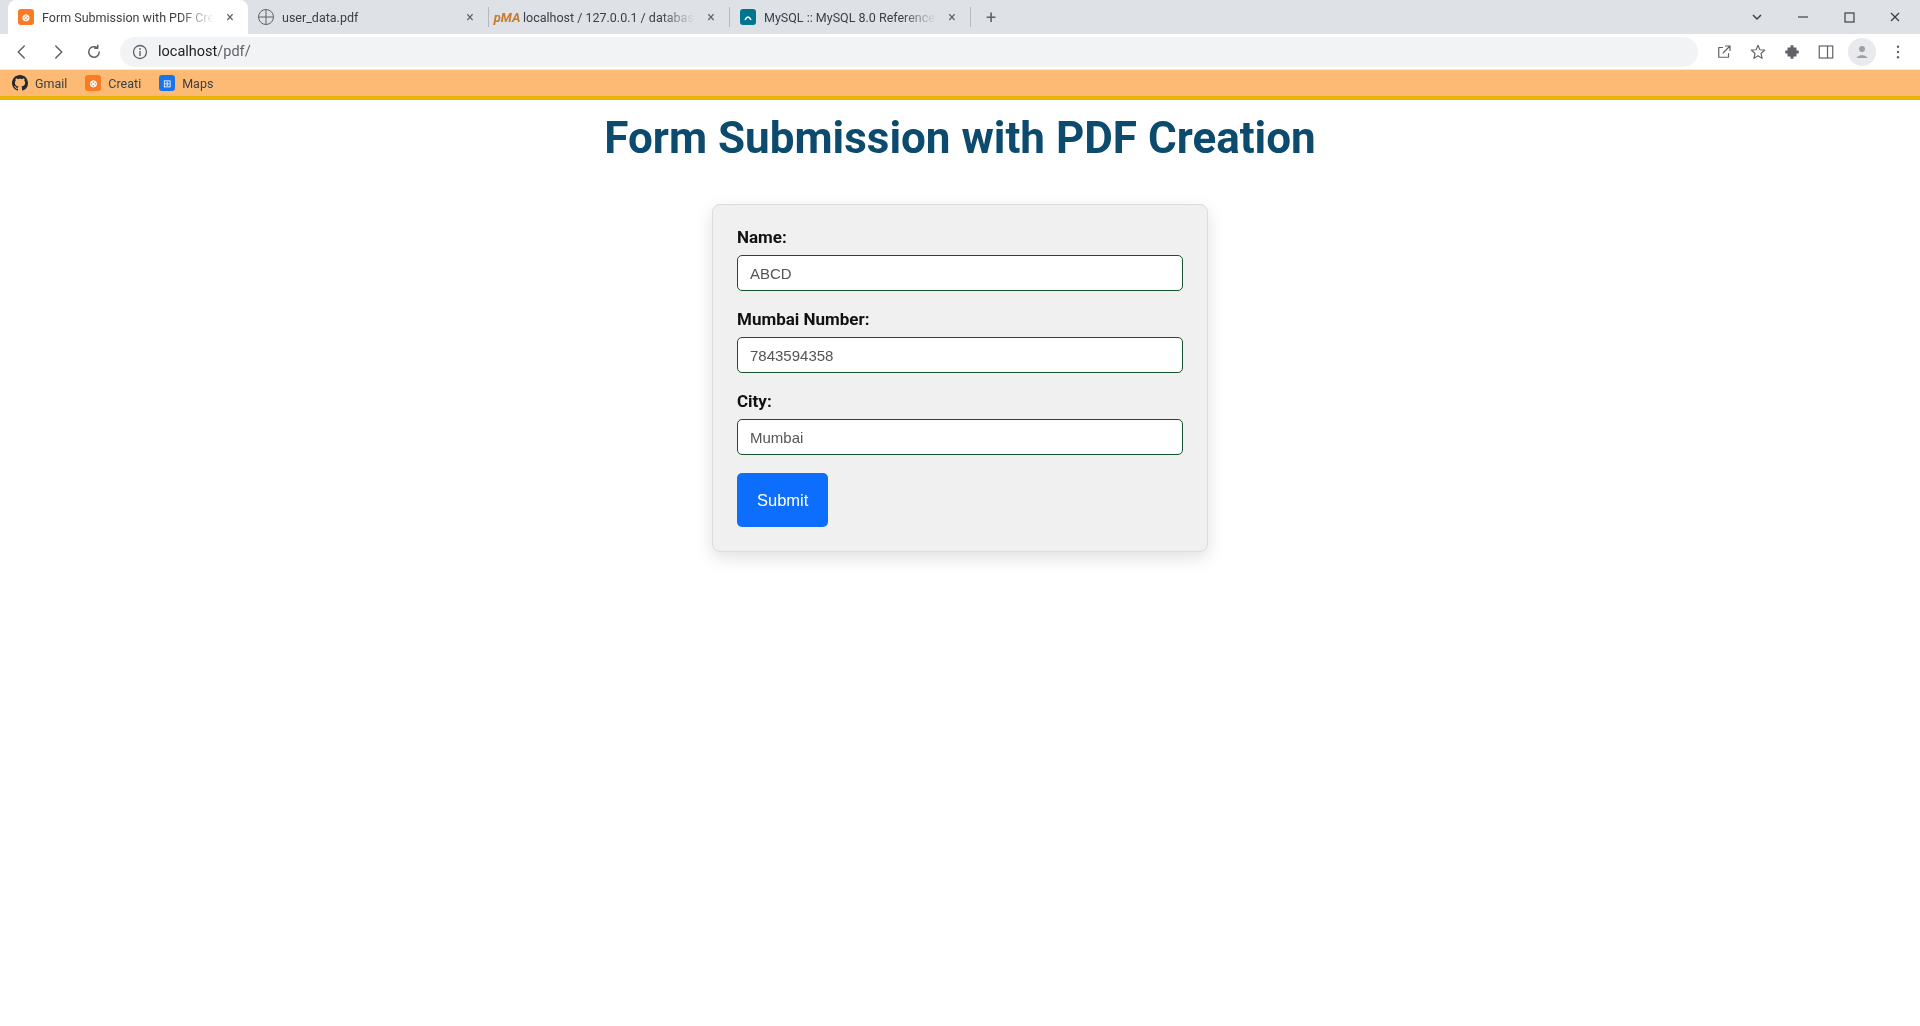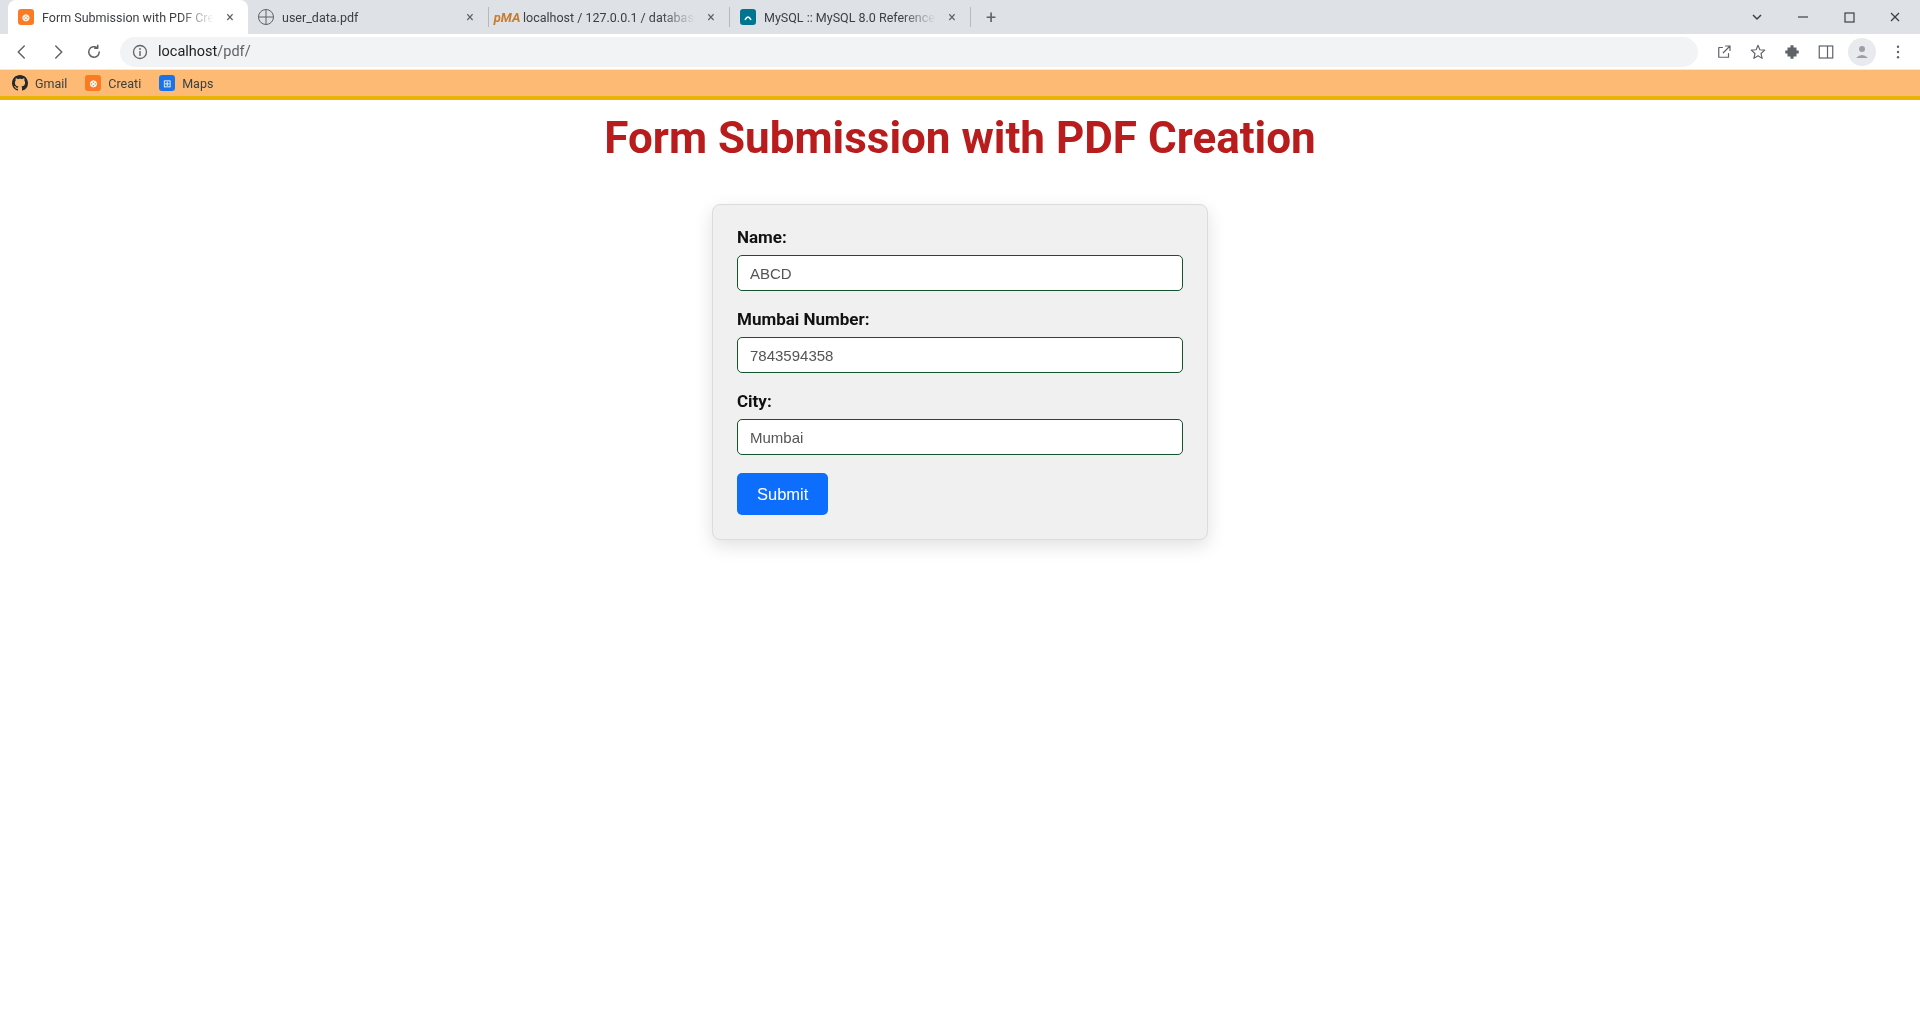--- a/index.html
+++ b/index.html
@@ -190,21 +190,21 @@
     }
     
     .page {
       background: #fff;
       padding-top: 8px;
     }
     .page-title {
       text-align: center;
       font-size: 44px;
       font-weight: 700;
-      color: #b91c1c;
+      color: #0c4a6e;
       margin-top: 4px;
       margin-bottom: 40px;
     }
     .form-card {
       width: 496px;
       margin: 0 auto;
       background: #f0f0f0;
       border: 1px solid #dcdcdc;
       border-radius: 8px;
       padding: 22px 24px 24px 24px;
@@ -228,21 +228,21 @@
       color: #555;
       background: #fff;
       outline: none;
     }
     .submit-btn {
       background: #0d6efd;
       color: #fff;
       border: none;
       border-radius: 5px;
       padding: 0 20px;
-      height: 42px;
+      height: 54px;
       font-size: 16.5px;
       cursor: pointer;
     }
     
     .fav-xampp {
       width:16px; height:16px; background:#fb7a24; border-radius:3px;
       display:flex; align-items:center; justify-content:center;
       color:#fff; font-size:10px; font-weight:bold;
     }
     .fav-globe {

